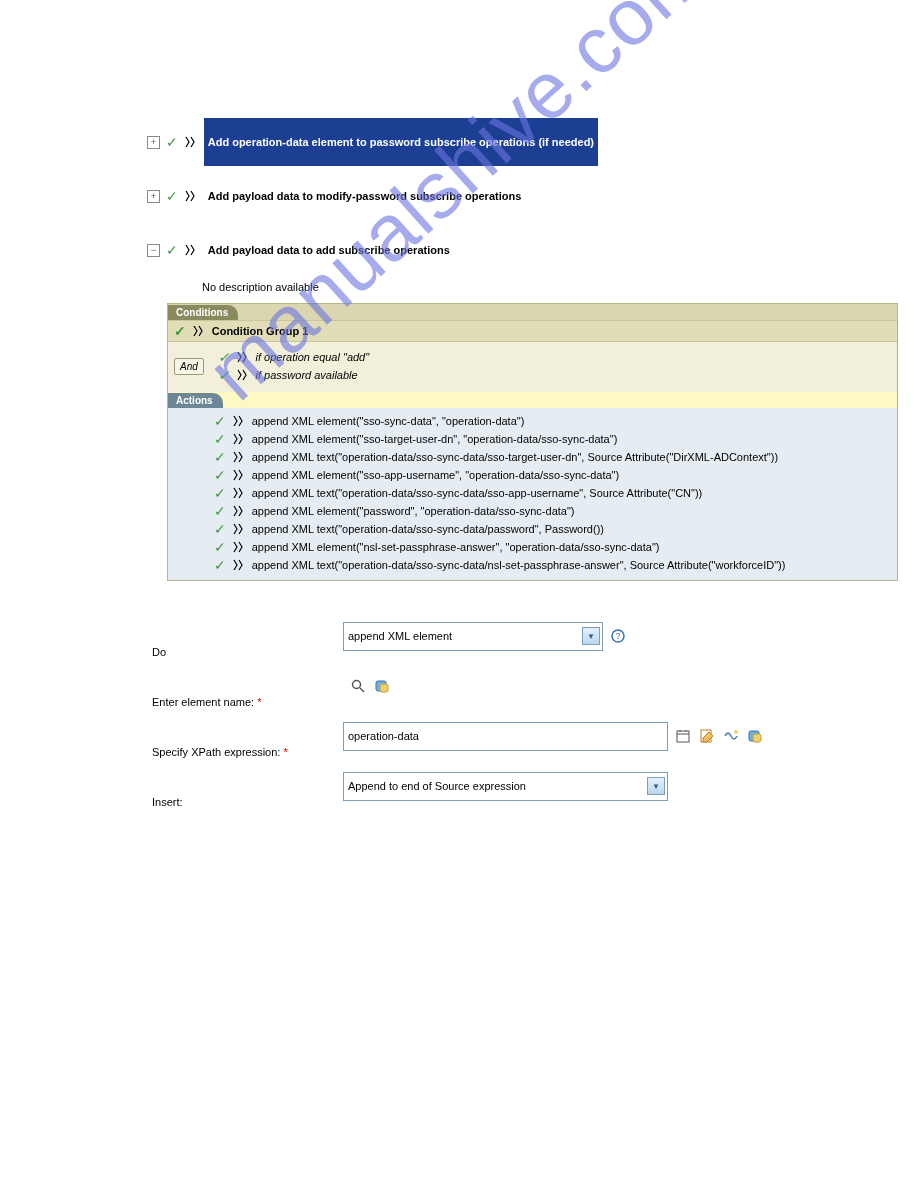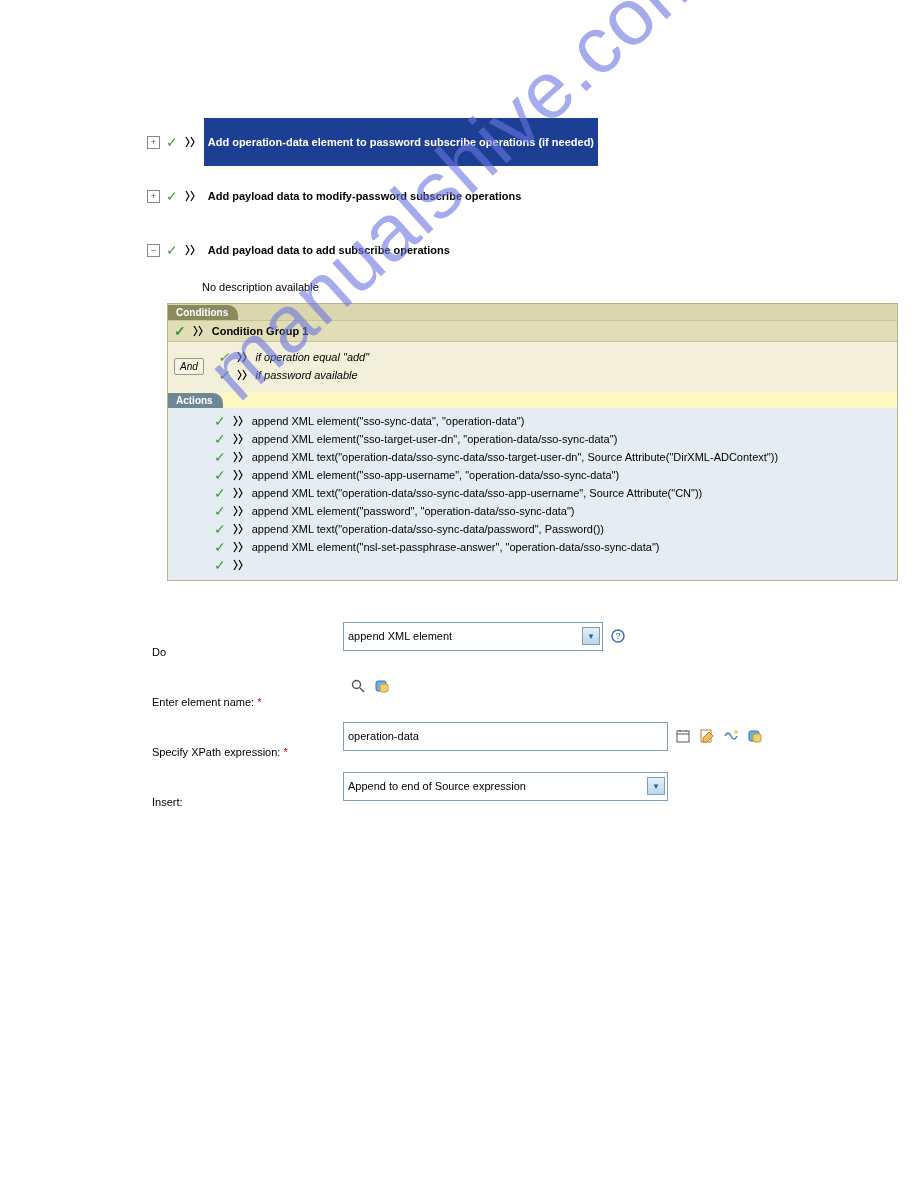--- a/index.html
+++ b/index.html
@@ -348,20 +348,21 @@
               </span>
               <span class="txt">append XML element("nsl-set-passphrase-answer", "operation-data/sso-sync-data")</span>
             </div>
           <div class="action-line">
               <span class="check">✓</span>
               <span class="trace">
                 <svg width="12" height="14" viewBox="0 0 12 14">
                   <path d="M2 2 L5 7 L2 12 M7 2 L10 7 L7 12" stroke="#000" stroke-width="1.2" fill="none"></path>
                 </svg>
               </span>
+              <span class="txt">append XML text("operation-data/sso-sync-data/nsl-set-passphrase-answer", Source Attribute("workforceID"))</span>
             </div>
         </div>
       </div>
     </div>
   </div>
 
   <div class="form-area">
     <div class="form-row">
       <span class="form-label">Do</span>
       <div class="select do">

